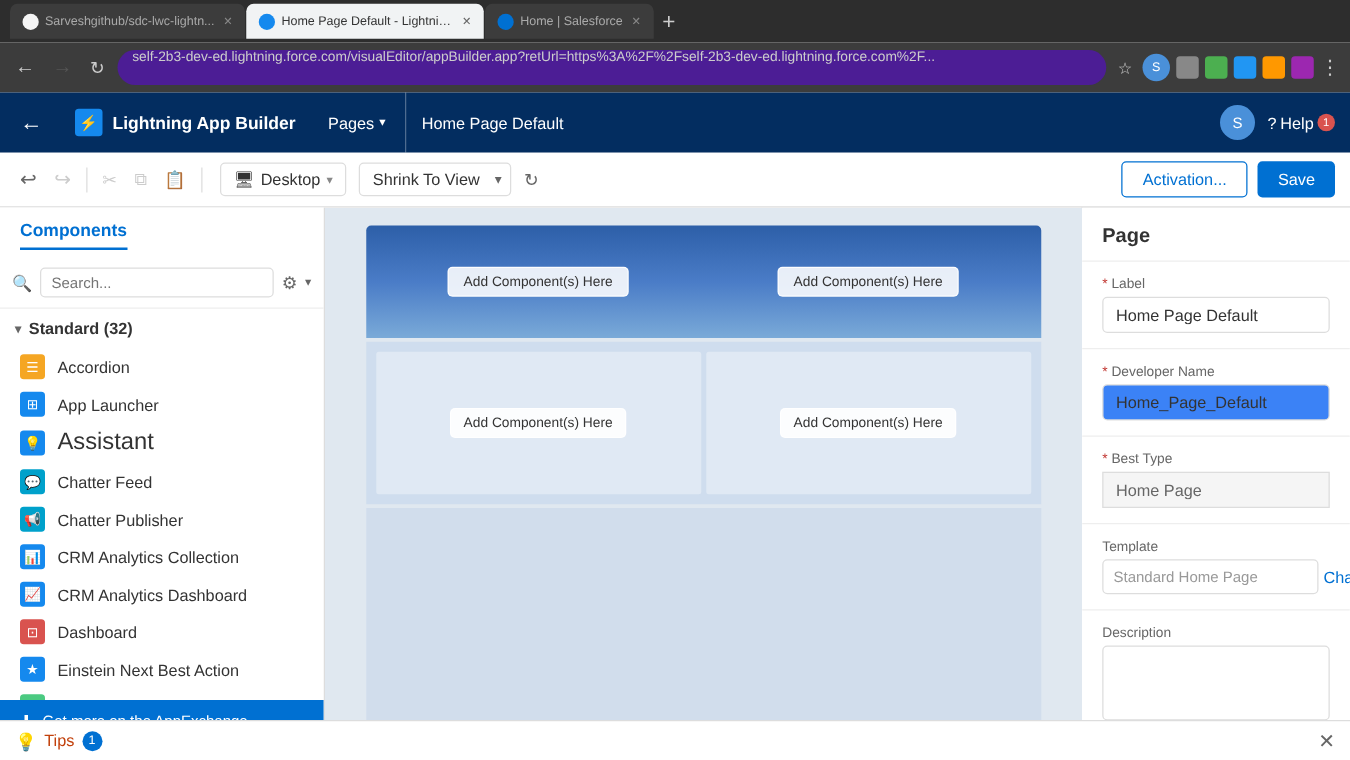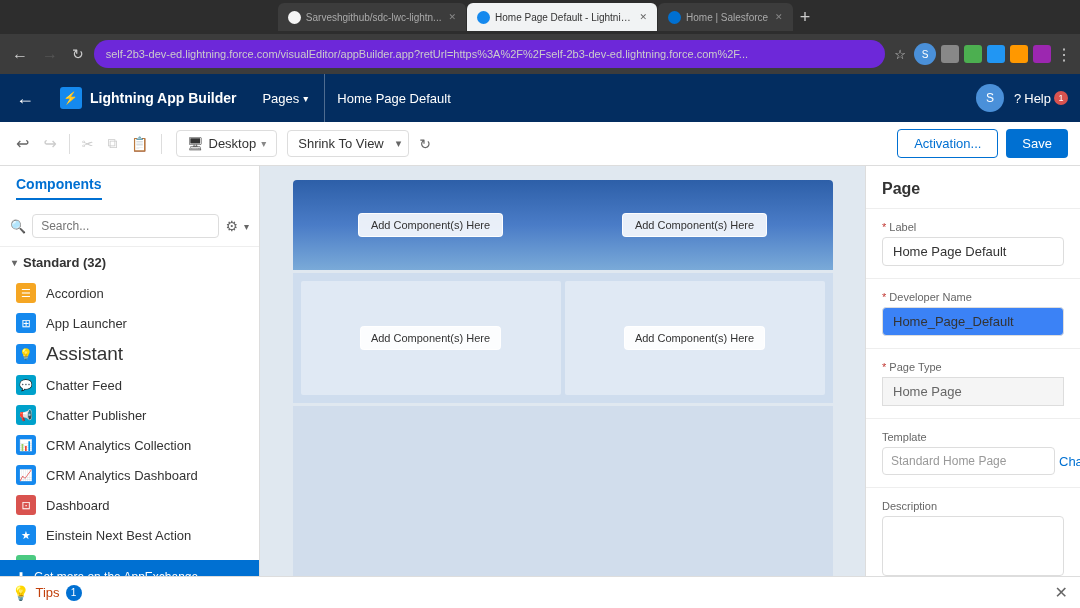--- a/index.html
+++ b/index.html
@@ -3,21 +3,21 @@
   <meta charset="utf-8">
   <style>
     * { box-sizing: border-box; margin: 0; padding: 0; }
     body { font-family: 'Salesforce Sans', Arial, sans-serif; font-size: 13px; background: #f3f3f3; overflow: hidden; width: 1080px; height: 608px; }
   </style>
 </head>
 <body>
 
 <div>
 
-  <div style="display:flex;align-items:center;height:34px;background:#2d2d2d;padding-left:8px;justify-content:center;">
+  <div style="display:flex;align-items:center;height:34px;background:#2d2d2d;padding-left:8px;">
     <div style="display:flex;align-items:center;height:28px;padding:0 10px;border-radius:6px 6px 0 0;font-size:11px;color:#aaa;background:#3c3c3c;margin-right:1px;max-width:190px;gap:5px;">
       <div style="width:13px;height:13px;background:#f5f5f5;border-radius:50%;flex-shrink:0;"></div>
       <span style="overflow:hidden;text-overflow:ellipsis;white-space:nowrap;font-size:10px;">Sarveshgithub/sdc-lwc-lightn...</span>
       <span style="margin-left:2px;color:#888;font-size:9px;">✕</span>
     </div>
     <div style="display:flex;align-items:center;height:28px;padding:0 10px;border-radius:6px 6px 0 0;font-size:11px;color:#333;background:#f1f3f4;margin-right:1px;max-width:190px;gap:5px;">
       <div style="width:13px;height:13px;background:#1589ee;border-radius:50%;flex-shrink:0;"></div>
       <span style="overflow:hidden;text-overflow:ellipsis;white-space:nowrap;font-size:10px;">Home Page Default - Lightning...</span>
       <span style="margin-left:2px;color:#666;font-size:9px;">✕</span>
     </div>
@@ -26,21 +26,21 @@
       <span style="overflow:hidden;text-overflow:ellipsis;white-space:nowrap;font-size:10px;">Home | Salesforce</span>
       <span style="margin-left:2px;color:#888;font-size:9px;">✕</span>
     </div>
     <span style="color:#ccc;margin-left:6px;font-size:18px;cursor:pointer;">+</span>
   </div>
 
   <div style="display:flex;align-items:center;height:40px;background:#3c3c3c;padding:0 8px;gap:6px;">
     <button style="color:#ccc;background:none;border:none;font-size:16px;cursor:pointer;padding:2px 4px;">←</button>
     <button style="color:#555;background:none;border:none;font-size:16px;cursor:pointer;padding:2px 4px;">→</button>
     <button style="color:#ccc;background:none;border:none;font-size:14px;cursor:pointer;padding:2px 4px;">↻</button>
-    <div style="flex:1;height:28px;background:#6d28d9;border-radius:14px;display:flex;align-items:center;padding:0 12px;">
+    <div style="flex:1;height:28px;background:#4c1d95;border-radius:14px;display:flex;padding:0 12px;">
       <span style="color:#ccc;font-size:11px;overflow:hidden;text-overflow:ellipsis;white-space:nowrap;">self-2b3-dev-ed.lightning.force.com/visualEditor/appBuilder.app?retUrl=https%3A%2F%2Fself-2b3-dev-ed.lightning.force.com%2F...</span>
     </div>
     <div style="display:flex;gap:5px;align-items:center;">
       <div style="width:18px;height:18px;display:flex;align-items:center;justify-content:center;color:#ccc;font-size:13px;">☆</div>
       <div style="width:22px;height:22px;background:#4a90d9;border-radius:50%;display:flex;align-items:center;justify-content:center;font-size:10px;color:#fff;">S</div>
       <div style="width:18px;height:18px;background:#888;border-radius:3px;"></div>
       <div style="width:18px;height:18px;background:#4caf50;border-radius:3px;"></div>
       <div style="width:18px;height:18px;background:#2196f3;border-radius:3px;"></div>
       <div style="width:18px;height:18px;background:#ff9800;border-radius:3px;"></div>
       <div style="width:18px;height:18px;background:#9c27b0;border-radius:3px;"></div>
@@ -255,21 +255,21 @@
       <div style="font-size:11px;color:#666;margin-bottom:4px;">
         <span style="color:#c23934;">*</span>
         <span>Developer Name</span>
       </div>
       <input type="text" style="width: 100%; border: 1px solid rgb(221, 221, 221); border-radius: 4px; padding: 6px 10px; font-size: 13px; color: rgb(51, 51, 51); background: #3b82f6;" value="Home_Page_Default">
     </div>
 
     <div style="padding:12px 16px;border-bottom:1px solid #eee;">
       <div style="font-size:11px;color:#666;margin-bottom:4px;">
         <span style="color:#c23934;">*</span>
-        <span>Page Type</span>
+        <span>Best Type</span>
       </div>
       <input type="text" readonly="" style="width: 100%; border: 1px solid rgb(221, 221, 221); border-radius: 0; padding: 6px 10px; font-size: 13px; color: rgb(102, 102, 102); background: rgb(245, 245, 245);" value="Home Page">
     </div>
 
     <div style="padding:12px 16px;border-bottom:1px solid #eee;">
       <div style="font-size:11px;color:#666;margin-bottom:4px;">
         <span>Template</span>
       </div>
       <div style="display:flex;align-items:center;gap:4px;">
         <input type="text" readonly="" style="flex: 1 1 0%; border: 1px solid rgb(221, 221, 221); border-radius: 4px; padding: 6px 8px; font-size: 12px; color: rgb(153, 153, 153); background: rgb(255, 255, 255);" value="Standard Home Page">

